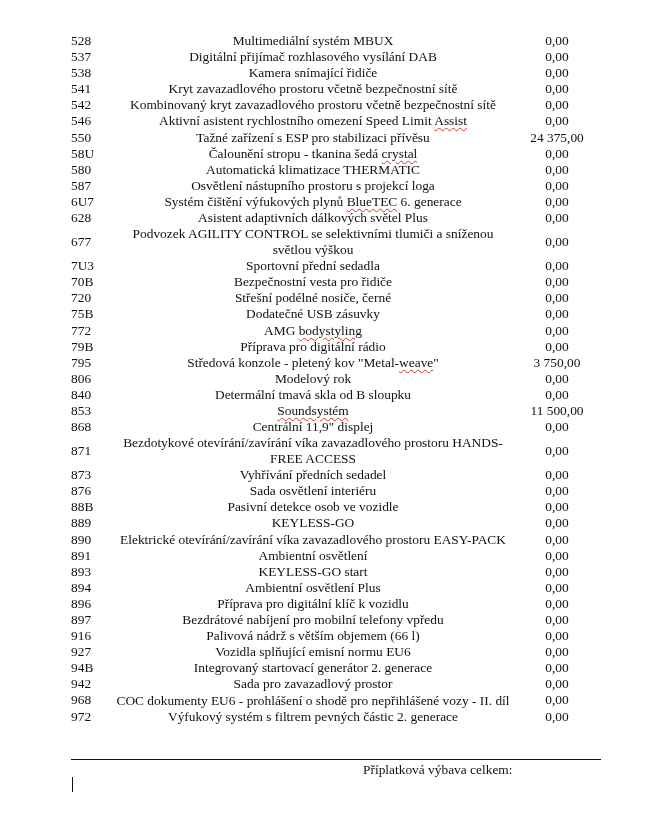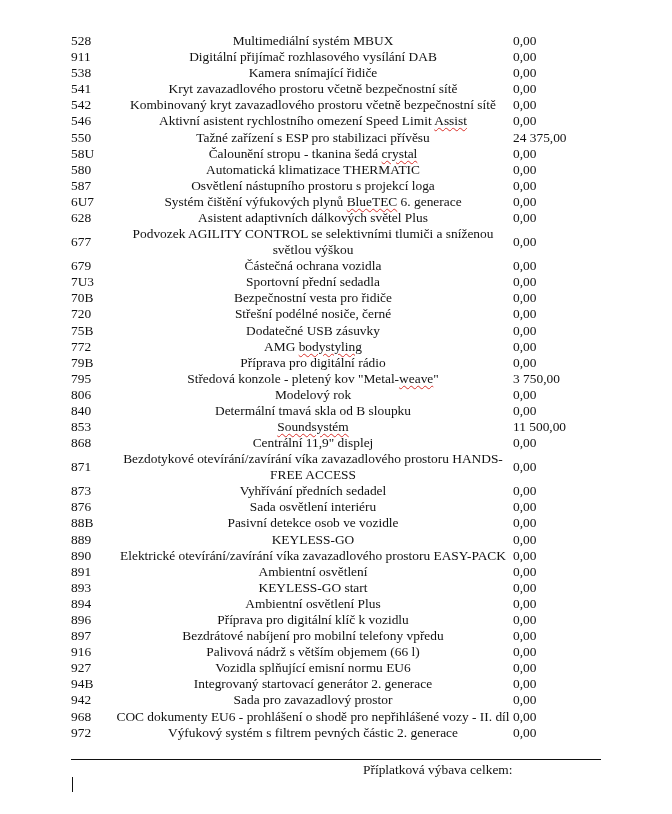--- a/index.html
+++ b/index.html
@@ -3,40 +3,40 @@
   <meta charset="utf-8">
   <style>
     html, body { margin: 0; padding: 0; background: #ffffff; }
     body { width: 672px; height: 814px; position: relative; overflow: hidden;
            font-family: "Liberation Serif", "DejaVu Serif", serif; color: #111; font-size: 13.4px; }
     .page { position: absolute; left: 0; top: 0; width: 572px; height: 814px; background: #fff; }
     table.items { position: absolute; left: 71px; top: 33px; width: 530px; border-collapse: collapse; }
     table.items td { padding: 0; line-height: 16.1px; vertical-align: middle; }
     td.code { width: 42px; }
     td.desc { width: 400px; text-align: center; }
-    td.val { text-align: left; white-space: nowrap; }
+    td.val { text-align: center; white-space: nowrap; }
     tr.two td.desc { line-height: 16px; }
     .squiggle { text-decoration: underline wavy #d9302a; text-decoration-thickness: 1px; text-underline-offset: 2px; }
     .rule { position: absolute; left: 71px; top: 759px; width: 530px; height: 1px; background: #111; }
     .total-label { position: absolute; left: 363px; top: 762px; line-height: 16px; }
     .cursor { position: absolute; left: 72px; top: 777px; width: 1px; height: 15px; background: #111; }
   </style>
 </head>
 <body>
 
 <div class="page">
   <table class="items">
     <tbody id="rows">
         <tr>
           <td class="code">528</td>
           <td class="desc">Multimediální systém MBUX</td>
           <td class="val">0,00</td>
         </tr>
         <tr>
-          <td class="code">911</td>
+          <td class="code">537</td>
           <td class="desc">Digitální přijímač rozhlasového vysílání DAB</td>
           <td class="val">0,00</td>
         </tr>
         <tr>
           <td class="code">538</td>
           <td class="desc">Kamera snímající řidiče</td>
           <td class="val">0,00</td>
         </tr>
         <tr>
           <td class="code">541</td>
@@ -79,25 +79,20 @@
           <td class="val">0,00</td>
         </tr>
         <tr>
           <td class="code">628</td>
           <td class="desc">Asistent adaptivních dálkových světel Plus</td>
           <td class="val">0,00</td>
         </tr>
         <tr class="two">
           <td class="code">677</td>
           <td class="desc">Podvozek AGILITY CONTROL se selektivními tlumiči a sníženou světlou výškou</td>
-          <td class="val">0,00</td>
-        </tr>
-        <tr>
-          <td class="code">679</td>
-          <td class="desc">Částečná ochrana vozidla</td>
           <td class="val">0,00</td>
         </tr>
         <tr>
           <td class="code">7U3</td>
           <td class="desc">Sportovní přední sedadla</td>
           <td class="val">0,00</td>
         </tr>
         <tr>
           <td class="code">70B</td>
           <td class="desc">Bezpečnostní vesta pro řidiče</td>

